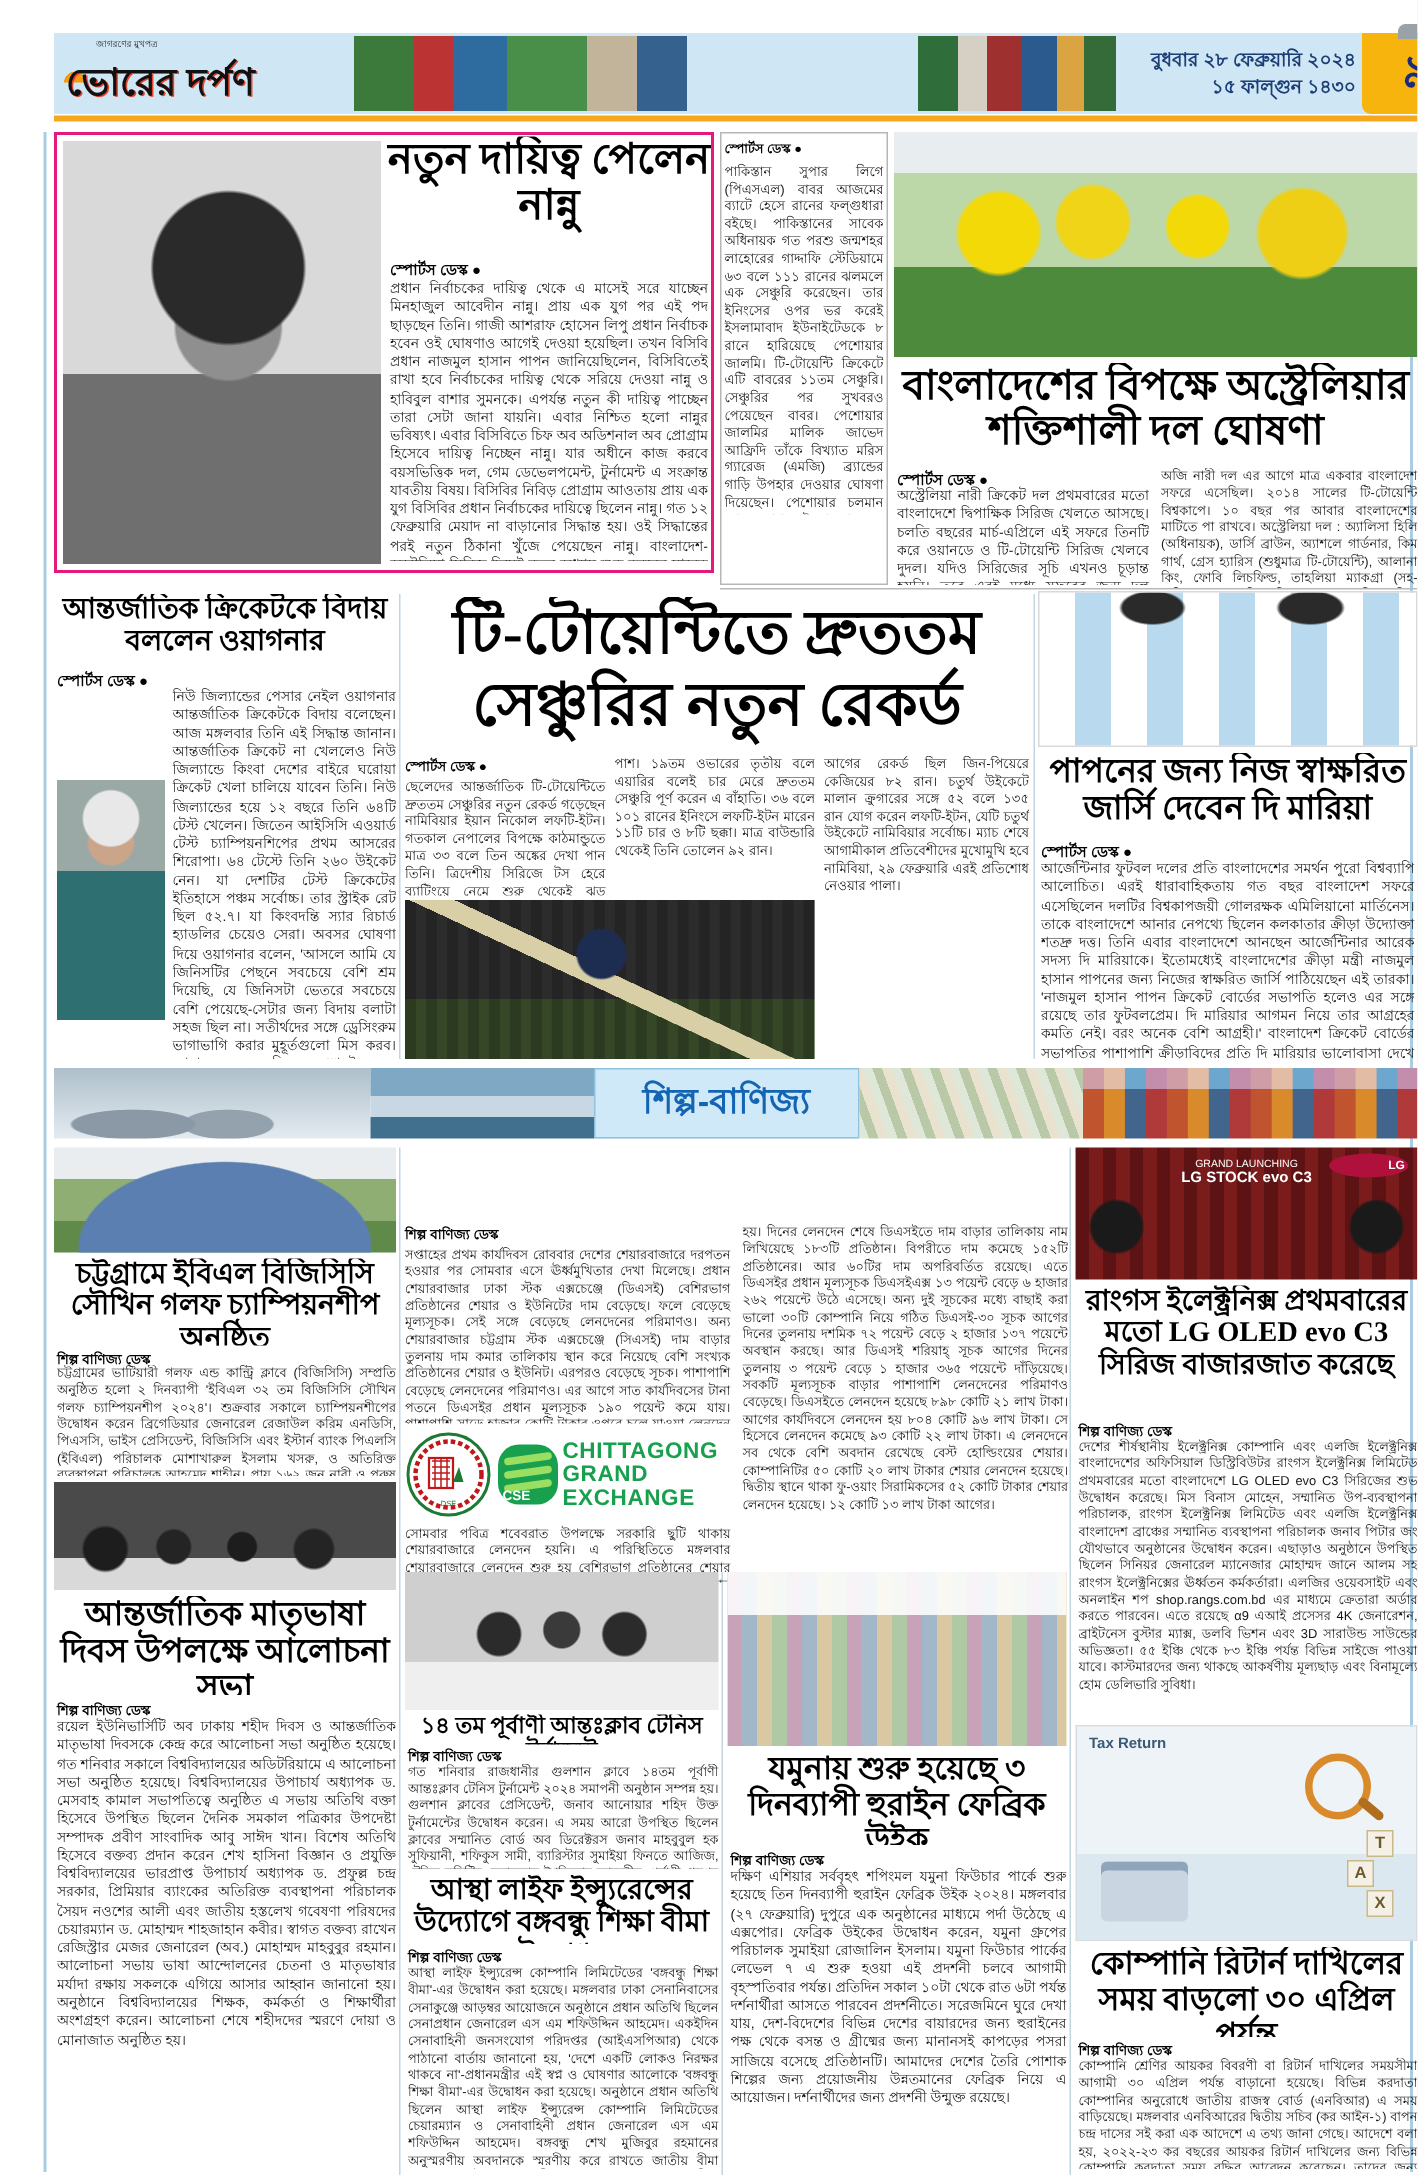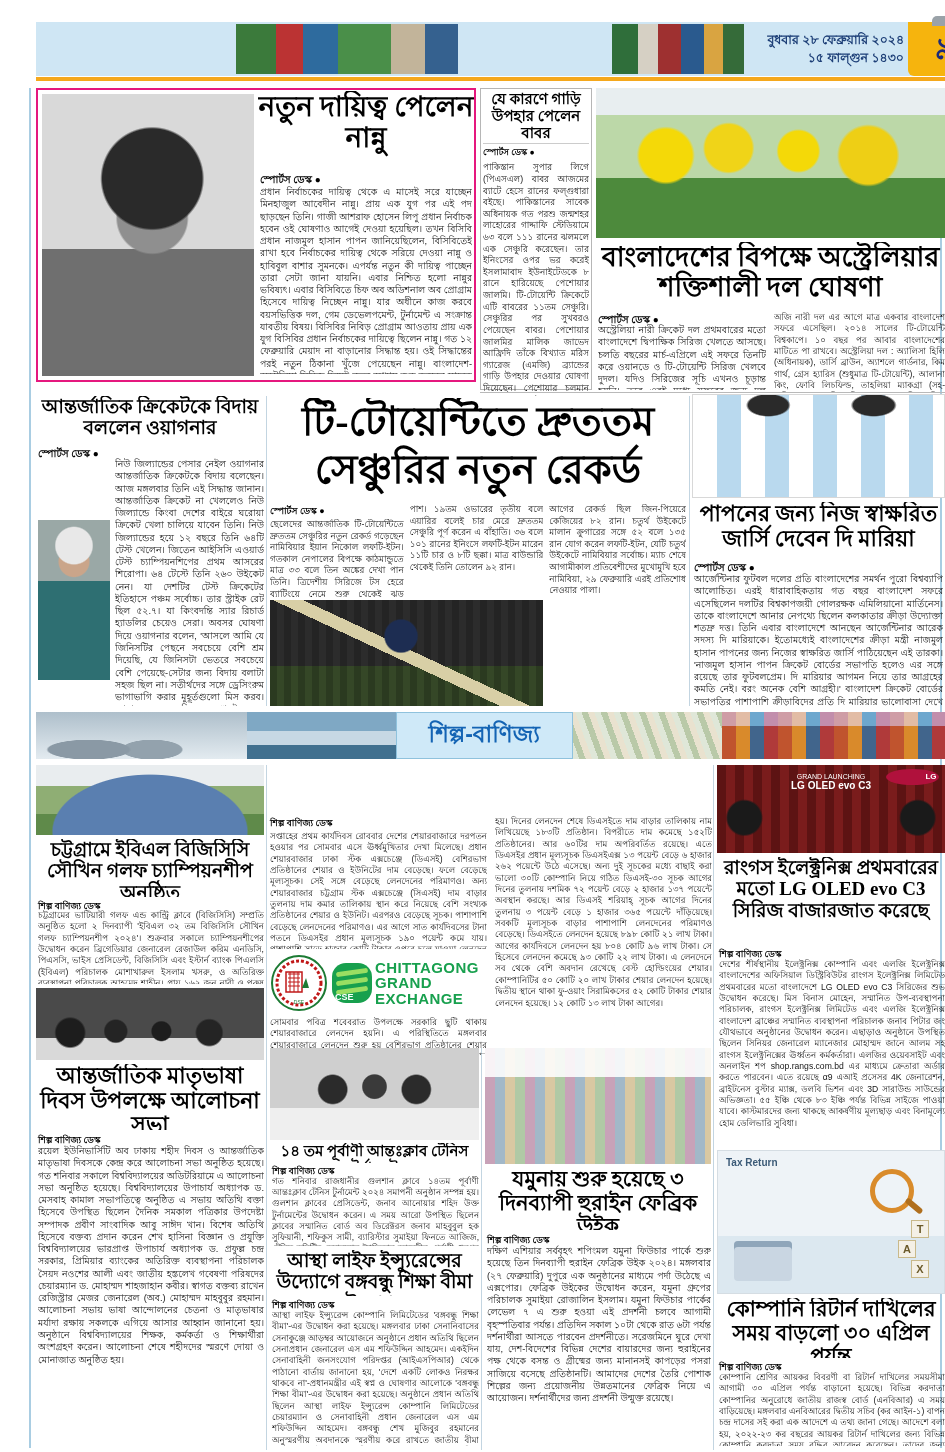--- a/index.html
+++ b/index.html
@@ -19,20 +19,27 @@
   .cse-text{color:#18a04e;font-weight:bold;font-size:15px;line-height:1.02;letter-spacing:.4px;}
   .tax-letter{display:inline-block;width:16px;height:16px;background:#f4f0e6;border:1px solid #c9b98a;
               color:#6b5a2a;font-size:11px;font-weight:bold;text-align:center;line-height:16px;margin:1px;}
 </style>
 </head>
 <body>
 
 <div id="page">
 
   <div class="abs" style="left:36px;top:22px;width:909px;height:54px;background:#cfe6f4;display:flex;">
+    <div class="abs" style="left:6px;top:2px;width:190px;height:50px;">
+      <div style="font-size:6px;color:#222;margin-left:22px;">জাগরণের মুখপত্র</div>
+      <div style="display:flex;align-items:center;">
+        <span style="width:16px;height:9px;background:radial-gradient(circle at 50% 100%,#f39c12 0 60%,transparent 61%);display:inline-block;margin-right:-14px;margin-top:-12px;"></span>
+        <span style="font-size:25px;font-weight:bold;color:#111;text-shadow:1px 1px 0 #e8442a;">ভোরের দর্পণ</span>
+      </div>
+    </div>
     <div class="abs photo" style="left:200px;top:2px;width:222px;height:50px;background:linear-gradient(90deg,#3b7a3b 0 18%,#b33 18% 30%,#2e6b9e 30% 46%,#4a8f49 46% 70%,#c2b49a 70% 85%,#35618f 85% 100%);"></div>
     <div class="abs photo" style="left:576px;top:2px;width:132px;height:50px;background:linear-gradient(90deg,#2f6e3a 0 20%,#d6d0c4 20% 35%,#9e3030 35% 52%,#2a5a8e 52% 70%,#d9a441 70% 84%,#356b39 84% 100%);"></div>
     <div class="abs masthead-date" style="left:710px;top:9px;width:158px;">
       <div>বুধবার ২৮ ফেব্রুয়ারি ২০২৪</div>
       <div>১৫ ফাল্গুন ১৪৩০</div>
     </div>
     <div class="abs" style="left:872px;top:0px;width:73px;height:54px;background:#f6b40d;border-radius:0 0 6px 6px;">
       <div style="position:absolute;left:24px;top:-6px;width:24px;height:10px;background:#9aa2a8;border-radius:5px 5px 0 0;"></div>
       <div style="text-align:center;font-size:30px;font-weight:bold;color:#1b2a7a;line-height:54px;">৯</div>
     </div>
@@ -43,21 +50,20 @@
   <div class="abs vrule" style="left:940px;top:88px;height:1360px;background:#a9cde2;width:2px;"></div>
 
   <div class="abs" style="left:36px;top:88px;width:440px;height:294px;border:2px solid #e5187e;background:#fff;">
     <div class="abs photo" style="left:4px;top:4px;width:212px;height:282px;background:radial-gradient(circle at 52% 30%,#2a2a2a 0 22%,transparent 23%),radial-gradient(circle at 52% 44%,#8f8f8f 0 18%,transparent 19%),linear-gradient(180deg,#d9d9d9 0 55%,#6f6f6f 55% 100%);"></div>
     <div class="headline abs" style="left:220px;top:1px;width:216px;height:74px;font-size:28px;">নতুন দায়িত্ব পেলেন নান্নু</div>
     <div class="byline abs" style="left:222px;top:82px;width:120px;">স্পোর্টস ডেস্ক ●</div>
     <div class="bodytext abs" style="left:222px;top:96px;width:212px;height:188px;">প্রধান নির্বাচকের দায়িত্ব থেকে এ মাসেই সরে যাচ্ছেন মিনহাজুল আবেদীন নান্নু। প্রায় এক যুগ পর এই পদ ছাড়ছেন তিনি। গাজী আশরাফ হোসেন লিপু প্রধান নির্বাচক হবেন ওই ঘোষণাও আগেই দেওয়া হয়েছিল। তখন বিসিবি প্রধান নাজমুল হাসান পাপন জানিয়েছিলেন, বিসিবিতেই রাখা হবে নির্বাচকের দায়িত্ব থেকে সরিয়ে দেওয়া নান্নু ও হাবিবুল বাশার সুমনকে। এপর্যন্ত নতুন কী দায়িত্ব পাচ্ছেন তারা সেটা জানা যায়নি। এবার নিশ্চিত হলো নান্নুর ভবিষ্যৎ। এবার বিসিবিতে চিফ অব অডিশনাল অব প্রোগ্রাম হিসেবে দায়িত্ব নিচ্ছেন নান্নু। যার অধীনে কাজ করবে বয়সভিত্তিক দল, গেম ডেভেলপমেন্ট, টুর্নামেন্ট এ সংক্রান্ত যাবতীয় বিষয়। বিসিবির নিবিড় প্রোগ্রাম আওতায় প্রায় এক যুগ বিসিবির প্রধান নির্বাচকের দায়িত্বে ছিলেন নান্নু। গত ১২ ফেব্রুয়ারি মেয়াদ না বাড়ানোর সিদ্ধান্ত হয়। ওই সিদ্ধান্তের পরই নতুন ঠিকানা খুঁজে পেয়েছেন নান্নু। বাংলাদেশ-অস্ট্রেলিয়া সিরিজ দিয়েই নতুন অধ্যায় শুরু করবেন সাবেক এই অধিনায়ক।</div>
   </div>
 
   <div class="abs" style="left:480px;top:88px;width:112px;height:302px;border:1px solid #b6b6b6;padding:2px;">
-    <div class="headline" style="font-size:15px;border-bottom:1px solid #ccc;padding-bottom:2px;">যে কারণে গাড়ি উপহার পেলেন বাবর</div>
     <div class="byline" style="font-size:8.5px;margin-top:2px;">স্পোর্টস ডেস্ক ●</div>
     <div class="bodytext" style="height:234px;margin-top:2px;font-size:8.8px;">পাকিস্তান সুপার লিগে (পিএসএল) বাবর আজমের ব্যাটে হেসে রানের ফল্গুধারা বইছে। পাকিস্তানের সাবেক অধিনায়ক গত পরশু জন্মশহর লাহোরের গাদ্দাফি স্টেডিয়ামে ৬৩ বলে ১১১ রানের ঝলমলে এক সেঞ্চুরি করেছেন। তার ইনিংসের ওপর ভর করেই ইসলামাবাদ ইউনাইটেডকে ৮ রানে হারিয়েছে পেশোয়ার জালমি। টি-টোয়েন্টি ক্রিকেটে এটি বাবরের ১১তম সেঞ্চুরি। সেঞ্চুরির পর সুখবরও পেয়েছেন বাবর। পেশোয়ার জালমির মালিক জাভেদ আফ্রিদি তাঁকে বিখ্যাত মরিস গ্যারেজ (এমজি) ব্র্যান্ডের গাড়ি উপহার দেওয়ার ঘোষণা দিয়েছেন। পেশোয়ার চলমান আসরে প্রথম দুই ম্যাচ হারলেও পরের তিন ম্যাচ জিতে দাপটের সঙ্গে ঘুরে দাঁড়িয়েছে। অধিনায়ক দলকে সামনে থেকেই নেতৃত্ব দিয়েছেন বাবর। দুই ফিফটি ও এক সেঞ্চুরিতে ৮২.৫০ গড়ে ৩৩০ রান নিয়ে বাবরই এখন পিএসএলের রান সংগ্রাহকদের তালিকায় শীর্ষে।</div>
   </div>
 
   <div class="abs photo" style="left:596px;top:88px;width:349px;height:150px;background:radial-gradient(circle at 20% 45%,#f4d908 0 9%,transparent 10%),radial-gradient(circle at 38% 40%,#f0d418 0 10%,transparent 11%),radial-gradient(circle at 58% 42%,#f4d908 0 9%,transparent 10%),radial-gradient(circle at 78% 45%,#eecf15 0 10%,transparent 11%),linear-gradient(180deg,#e8eef0 0 18%,#bcd8a8 18% 60%,#4d8a3c 60% 100%);"></div>
   <div class="headline abs" style="left:596px;top:242px;width:349px;height:68px;font-size:27px;">বাংলাদেশের বিপক্ষে অস্ট্রেলিয়ার শক্তিশালী দল ঘোষণা</div>
   <div class="byline abs" style="left:598px;top:312px;">স্পোর্টস ডেস্ক ●</div>
   <div class="bodytext abs" style="left:598px;top:324px;width:168px;height:66px;">অস্ট্রেলিয়া নারী ক্রিকেট দল প্রথমবারের মতো বাংলাদেশে দ্বিপাক্ষিক সিরিজ খেলতে আসছে। চলতি বছরের মার্চ-এপ্রিলে এই সফরে তিনটি করে ওয়ানডে ও টি-টোয়েন্টি সিরিজ খেলবে দুদল। যদিও সিরিজের সূচি এখনও চূড়ান্ত হয়নি। তবে এরই মধ্যে সফরের জন্য দল ঘোষণা করেছে অজিরা। অস্ট্রেলিয়া অ্যালিসা হিলির নেতৃত্বে পূর্ণশক্তির দল নিয়েই বাংলাদেশে খেলতে আসবে।</div>
   <div class="bodytext abs" style="left:774px;top:312px;width:171px;height:80px;font-size:8.6px;">অজি নারী দল এর আগে মাত্র একবার বাংলাদেশ সফরে এসেছিল। ২০১৪ সালের টি-টোয়েন্টি বিশ্বকাপে। ১০ বছর পর আবার বাংলাদেশের মাটিতে পা রাখবে। অস্ট্রেলিয়া দল : অ্যালিসা হিলি (অধিনায়ক), ডার্সি ব্রাউন, অ্যাশলে গার্ডনার, কিম গার্থ, গ্রেস হ্যারিস (শুধুমাত্র টি-টোয়েন্টি), আলানা কিং, ফোবি লিচফিল্ড, তাহলিয়া ম্যাকগ্রা (সহ-অধিনায়ক), সোফি মলিনেক্স, বেথ মুনি, এলিস পেরি, মেগান শুট, অ্যানাবেল সাদারল্যান্ড, জর্জিয়া ওয়ারহাম, টায়লা ভ্লামিনিখ।</div>
 
@@ -153,21 +159,21 @@
   <div class="bodytext abs" style="left:272px;top:1310px;width:207px;height:136px;font-size:8.6px;">আস্থা লাইফ ইন্স্যুরেন্স কোম্পানি লিমিটেডের 'বঙ্গবন্ধু শিক্ষা বীমা'-এর উদ্বোধন করা হয়েছে। মঙ্গলবার ঢাকা সেনানিবাসের সেনাকুঞ্জে আড়ম্বর আয়োজনে অনুষ্ঠানে প্রধান অতিথি ছিলেন সেনাপ্রধান জেনারেল এস এম শফিউদ্দিন আহমেদ। একইদিন সেনাবাহিনী জনসংযোগ পরিদপ্তর (আইএসপিআর) থেকে পাঠানো বার্তায় জানানো হয়, 'দেশে একটি লোকও নিরক্ষর থাকবে না'-প্রধানমন্ত্রীর এই স্বপ্ন ও ঘোষণার আলোকে 'বঙ্গবন্ধু শিক্ষা বীমা'-এর উদ্বোধন করা হয়েছে। অনুষ্ঠানে প্রধান অতিথি ছিলেন আস্থা লাইফ ইন্স্যুরেন্স কোম্পানি লিমিটেডের চেয়ারম্যান ও সেনাবাহিনী প্রধান জেনারেল এস এম শফিউদ্দিন আহমেদ। বঙ্গবন্ধু শেখ মুজিবুর রহমানের অনুস্মরণীয় অবদানকে স্মরণীয় করে রাখতে জাতীয় বীমা দিবসের অনুষ্ঠানে প্রধানমন্ত্রী স্বপ্ন নিয়ামেয় বঙ্গবন্ধু শিক্ষা বীমা নীতি ঘোষণা করেন। এর ধারাবাহিকতায় সেনাবাহিনীর দিক-নির্দেশনায় সেনাবাহিনী পরিচালিত ১১২টি শিক্ষা প্রতিষ্ঠানের প্রায় দুই লাখ শিক্ষার্থী এ বীমার আওতায় আসবে।</div>
 
   <div class="abs photo" style="left:485px;top:1048px;width:226px;height:116px;background:repeating-linear-gradient(90deg,#c8a2b8 0 10px,#a2b8c8 10px 20px,#d9c8a2 20px 30px,#b0c9a5 30px 40px),linear-gradient(180deg,#efefef 0 25%,transparent 25%);background-blend-mode:overlay;"></div>
   <div class="headline abs" style="left:485px;top:1168px;width:226px;height:62px;font-size:21px;">যমুনায় শুরু হয়েছে ৩ দিনব্যাপী হুরাইন ফেব্রিক উইক</div>
   <div class="byline abs" style="left:487px;top:1233px;font-size:9px;">শিল্প বাণিজ্য ডেস্ক</div>
   <div class="bodytext abs" style="left:487px;top:1245px;width:224px;height:201px;">দক্ষিণ এশিয়ার সর্ববৃহৎ শপিংমল যমুনা ফিউচার পার্কে শুরু হয়েছে তিন দিনব্যাপী হুরাইন ফেব্রিক উইক ২০২৪। মঙ্গলবার (২৭ ফেব্রুয়ারি) দুপুরে এক অনুষ্ঠানের মাধ্যমে পর্দা উঠেছে এ এক্সপোর। ফেব্রিক উইকের উদ্বোধন করেন, যমুনা গ্রুপের পরিচালক সুমাইয়া রোজালিন ইসলাম। যমুনা ফিউচার পার্কের লেভেল ৭ এ শুরু হওয়া এই প্রদর্শনী চলবে আগামী বৃহস্পতিবার পর্যন্ত। প্রতিদিন সকাল ১০টা থেকে রাত ৬টা পর্যন্ত দর্শনার্থীরা আসতে পারবেন প্রদর্শনীতে। সরেজমিনে ঘুরে দেখা যায়, দেশ-বিদেশের বিভিন্ন দেশের বায়ারদের জন্য হুরাইনের পক্ষ থেকে বসন্ত ও গ্রীষ্মের জন্য মানানসই কাপড়ের পসরা সাজিয়ে বসেছে প্রতিষ্ঠানটি। আমাদের দেশের তৈরি পোশাক শিল্পের জন্য প্রয়োজনীয় উন্নতমানের ফেব্রিক নিয়ে এ আয়োজন। দর্শনার্থীদের জন্য প্রদর্শনী উন্মুক্ত রয়েছে।</div>
 
   <div class="abs photo" style="left:717px;top:765px;width:228px;height:88px;background:radial-gradient(circle at 12% 60%,#1a1a1a 0 8%,transparent 9%),radial-gradient(circle at 88% 60%,#1a1a1a 0 8%,transparent 9%),repeating-linear-gradient(90deg,#5d1313 0 9px,#7a1c1c 9px 18px);">
     <div style="text-align:center;color:#fff;font-size:7px;margin-top:8px;">
       <div>GRAND LAUNCHING</div>
-      <div style="font-size:10px;font-weight:bold;">LG OLED evo C3</div>
+      <div style="font-size:10px;font-weight:bold;">LG STOCK evo C3</div>
     </div>
     <div style="position:absolute;right:6px;top:4px;width:16px;height:16px;background:#b0113c;border-radius:50%;color:#fff;font-size:8px;font-weight:bold;text-align:center;line-height:16px;padding-left:37px;">LG</div>
   </div>
   <div class="headline abs" style="left:717px;top:857px;width:228px;height:88px;font-size:19px;">রাংগস ইলেক্ট্রনিক্স প্রথমবারের মতো LG OLED evo C3 সিরিজ বাজারজাত করেছে</div>
   <div class="byline abs" style="left:719px;top:947px;font-size:9px;">শিল্প বাণিজ্য ডেস্ক</div>
   <div class="bodytext abs" style="left:719px;top:959px;width:226px;height:188px;font-size:8.6px;">দেশের শীর্ষস্থানীয় ইলেক্ট্রনিক্স কোম্পানি এবং এলজি ইলেক্ট্রনিক্স বাংলাদেশের অফিসিয়াল ডিস্ট্রিবিউটর রাংগস ইলেক্ট্রনিক্স লিমিটেড প্রথমবারের মতো বাংলাদেশে LG OLED evo C3 সিরিজের শুভ উদ্বোধন করেছে। মিস বিনাস মোহেন, সম্মানিত উপ-ব্যবস্থাপনা পরিচালক, রাংগস ইলেক্ট্রনিক্স লিমিটেড এবং এলজি ইলেক্ট্রনিক্স বাংলাদেশ ব্রাঞ্চের সম্মানিত ব্যবস্থাপনা পরিচালক জনাব পিটার জং যৌথভাবে অনুষ্ঠানের উদ্বোধন করেন। এছাড়াও অনুষ্ঠানে উপস্থিত ছিলেন সিনিয়র জেনারেল ম্যানেজার মোহাম্মদ জানে আলম সহ রাংগস ইলেক্ট্রনিক্সের ঊর্ধ্বতন কর্মকর্তারা। এলজির ওয়েবসাইট এবং অনলাইন শপ shop.rangs.com.bd এর মাধ্যমে ক্রেতারা অর্ডার করতে পারবেন। এতে রয়েছে α9 এআই প্রসেসর 4K জেনারেশন, ব্রাইটনেস বুস্টার ম্যাক্স, ডলবি ভিশন এবং 3D সারাউন্ড সাউন্ডের অভিজ্ঞতা। ৫৫ ইঞ্চি থেকে ৮৩ ইঞ্চি পর্যন্ত বিভিন্ন সাইজে পাওয়া যাবে। কাস্টমারদের জন্য থাকছে আকর্ষণীয় মূল্যছাড় এবং বিনামূল্যে হোম ডেলিভারি সুবিধা।</div>
 
   <div class="abs photo" style="left:717px;top:1150px;width:228px;height:144px;background:linear-gradient(180deg,#eef3f7 0 60%,#dce8f0 60% 100%);border:1px solid #d5dde3;">
     <div style="position:absolute;left:8px;top:6px;font-size:10px;color:#3b5a77;font-weight:bold;">Tax Return</div>
     <div style="position:absolute;right:30px;top:18px;width:34px;height:34px;border:5px solid #d98b2b;border-radius:50%;"></div>

